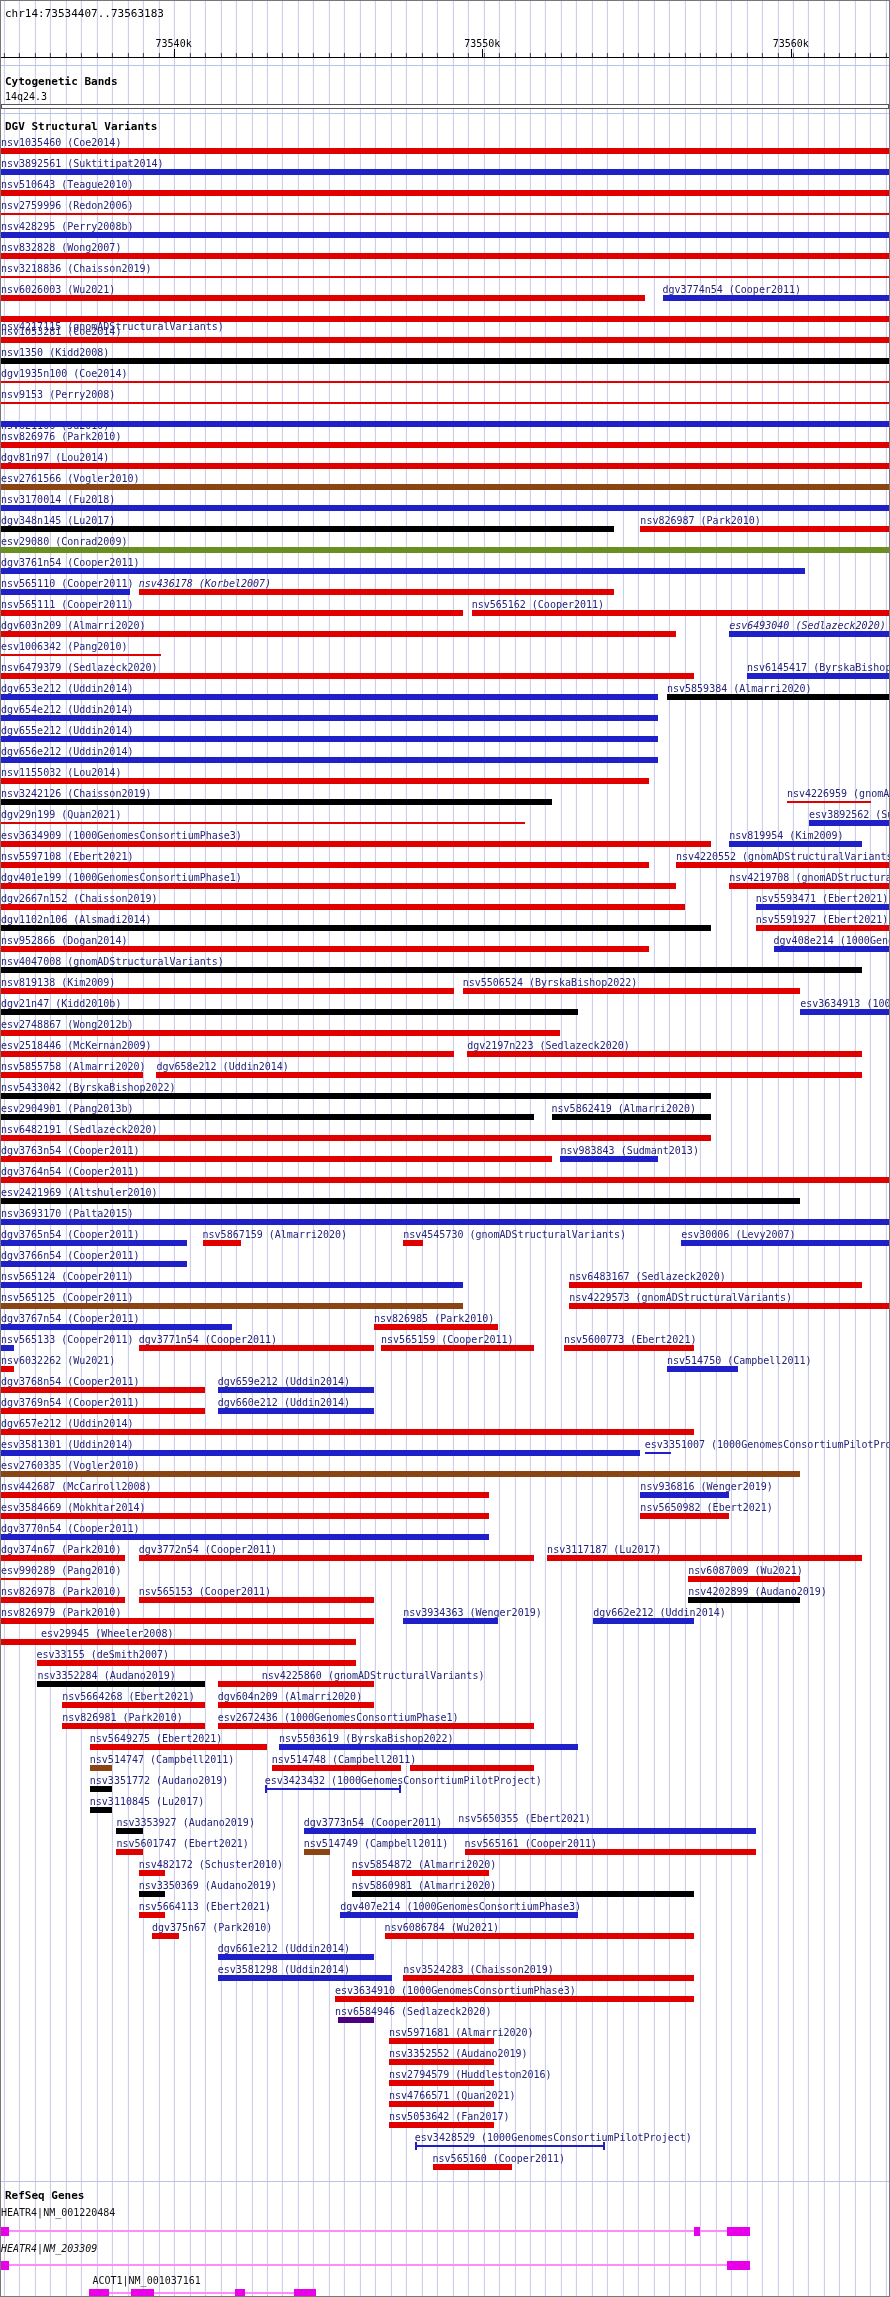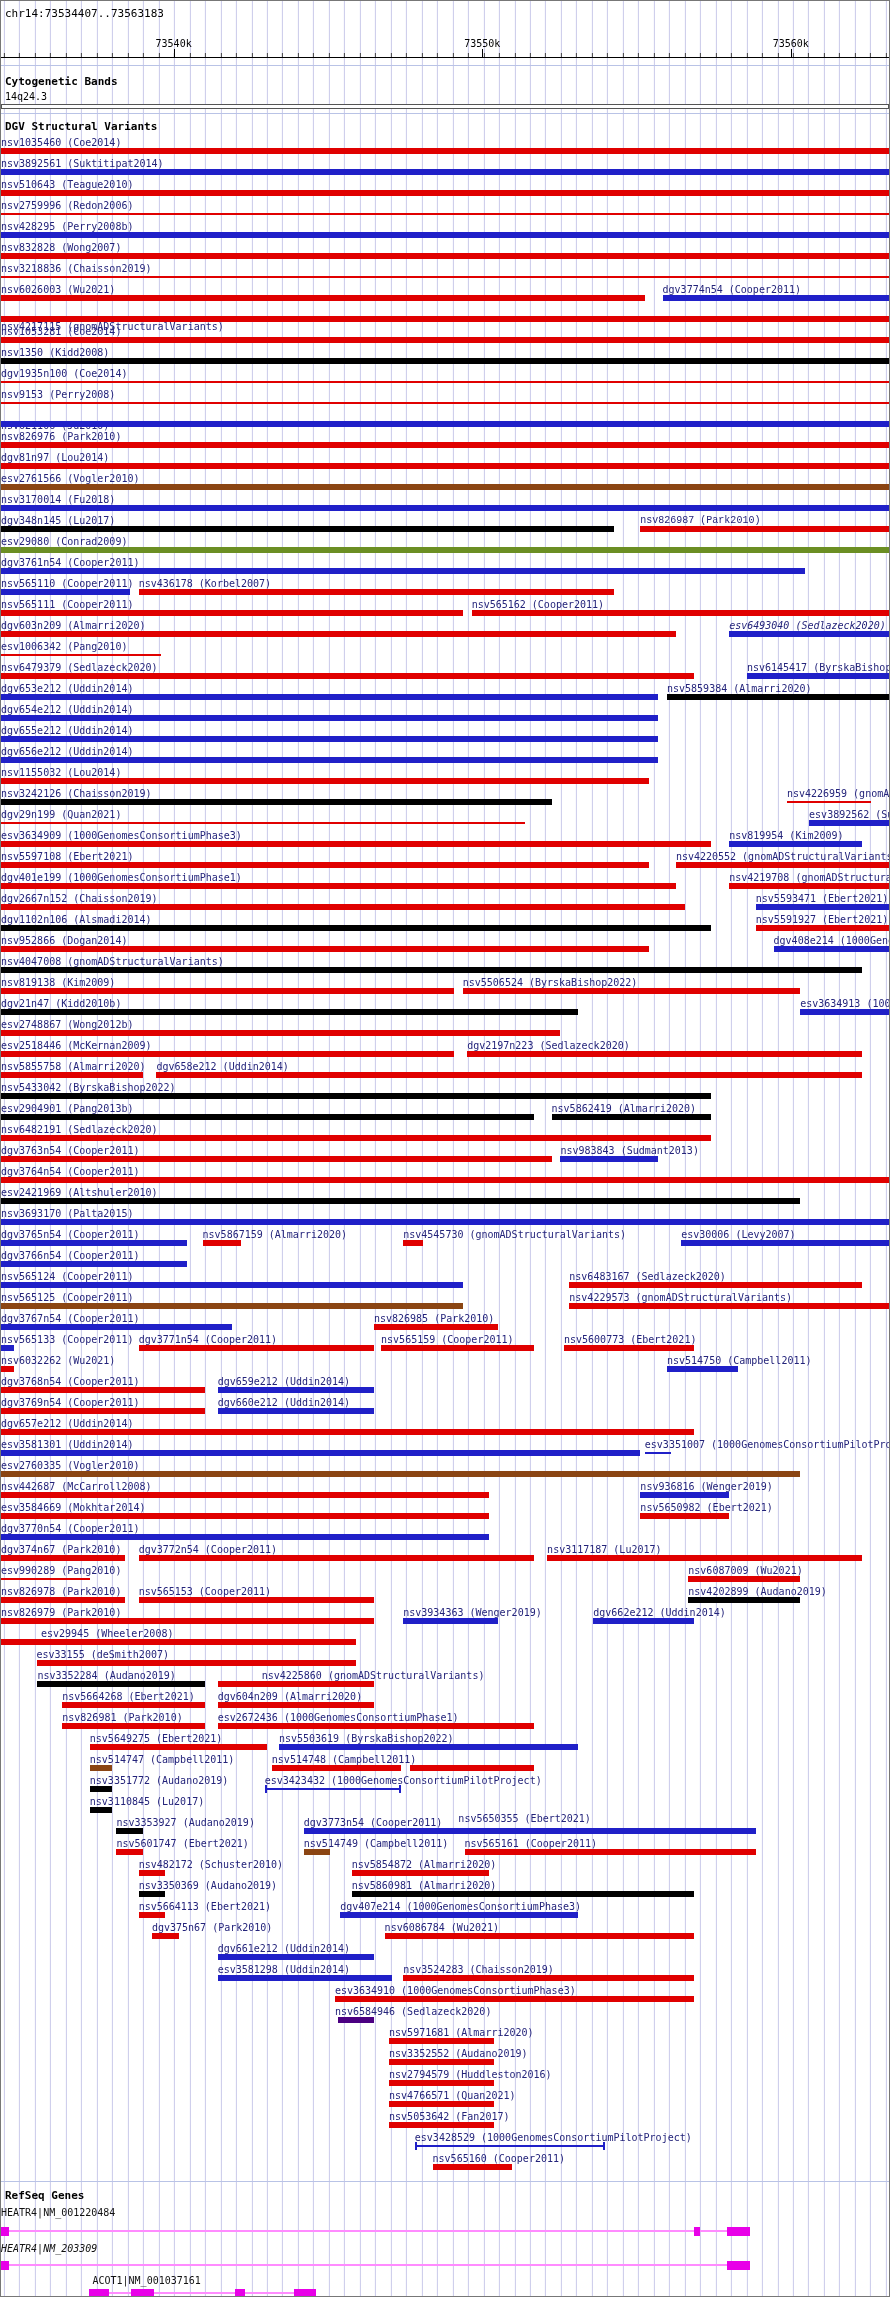--- a/index.html
+++ b/index.html
@@ -90,29 +90,29 @@
       <div class="vlabel" style="left: 0%; top: 430px; color: rgb(35, 35, 122);">nsv826976 (Park2010)</div>
       <div class="vbar" style="left: 0%; width: 100%; top: 441px; background: rgb(224, 0, 0);"></div>
       <div class="vlabel" style="left: 0%; top: 451px; color: rgb(35, 35, 122);">dgv81n97 (Lou2014)</div>
       <div class="vbar" style="left: 0%; width: 100%; top: 462px; background: rgb(224, 0, 0);"></div>
       <div class="vlabel" style="left: 0%; top: 472px; color: rgb(35, 35, 122);">esv2761566 (Vogler2010)</div>
       <div class="vbar" style="left: 0%; width: 100%; top: 483px; background: rgb(139, 69, 19);"></div>
       <div class="vlabel" style="left: 0%; top: 493px; color: rgb(35, 35, 122);">nsv3170014 (Fu2018)</div>
       <div class="vbar" style="left: 0%; width: 100%; top: 504px; background: rgb(32, 32, 200);"></div>
       <div class="vlabel" style="left: 0%; top: 514px; color: rgb(35, 35, 122);">dgv348n145 (Lu2017)</div>
       <div class="vbar" style="left: 0%; width: 69%; top: 525px; background: rgb(0, 0, 0);"></div>
-      <div class="vlabel" style="left: 72%; top: 514px; color: rgb(35, 35, 122); font-family: Liberation Mono, monospace;">nsv826987 (Park2010)</div>
+      <div class="vlabel" style="left: 72%; top: 514px; color: rgb(35, 35, 122);">nsv826987 (Park2010)</div>
       <div class="vbar" style="left: 72%; width: 28%; top: 525px; background: rgb(224, 0, 0);"></div>
       <div class="vlabel" style="left: 0%; top: 535px; color: rgb(35, 35, 122);">esv29080 (Conrad2009)</div>
       <div class="vbar" style="left: 0%; width: 100%; top: 546px; background: rgb(107, 142, 35);"></div>
       <div class="vlabel" style="left: 0%; top: 556px; color: rgb(35, 35, 122);">dgv3761n54 (Cooper2011)</div>
       <div class="vbar" style="left: 0%; width: 90.5%; top: 567px; background: rgb(32, 32, 200);"></div>
       <div class="vlabel" style="left: 0%; top: 577px; color: rgb(35, 35, 122);">nsv565110 (Cooper2011)</div>
       <div class="vbar" style="left: 0%; width: 14.5%; top: 588px; background: rgb(32, 32, 200);"></div>
-      <div class="vlabel" style="left: 15.5%; top: 577px; color: rgb(35, 35, 122);">nsv436178 (Korbel2007)</div>
+      <div class="vlabel" style="left: 15.5%; top: 577px; color: rgb(35, 35, 122); font-style: italic;">nsv436178 (Korbel2007)</div>
       <div class="vbar" style="left: 15.5%; width: 53.5%; top: 588px; background: rgb(224, 0, 0);"></div>
       <div class="vlabel" style="left: 0%; top: 598px; color: rgb(35, 35, 122);">nsv565111 (Cooper2011)</div>
       <div class="vbar" style="left: 0%; width: 52%; top: 609px; background: rgb(224, 0, 0);"></div>
       <div class="vlabel" style="left: 53%; top: 598px; color: rgb(35, 35, 122);">nsv565162 (Cooper2011)</div>
       <div class="vbar" style="left: 53%; width: 47%; top: 609px; background: rgb(224, 0, 0);"></div>
       <div class="vlabel" style="left: 0%; top: 619px; color: rgb(35, 35, 122);">dgv603n209 (Almarri2020)</div>
       <div class="vbar" style="left: 0%; width: 76%; top: 630px; background: rgb(224, 0, 0);"></div>
       <div class="vlabel" style="left: 82%; top: 619px; color: rgb(35, 35, 122); font-style: italic;">esv6493040 (Sedlazeck2020)</div>
       <div class="vbar" style="left: 82%; width: 18%; top: 630px; background: rgb(32, 32, 200);"></div>
       <div class="vlabel" style="left: 0%; top: 640px; color: rgb(35, 35, 122);">esv1006342 (Pang2010)</div>

